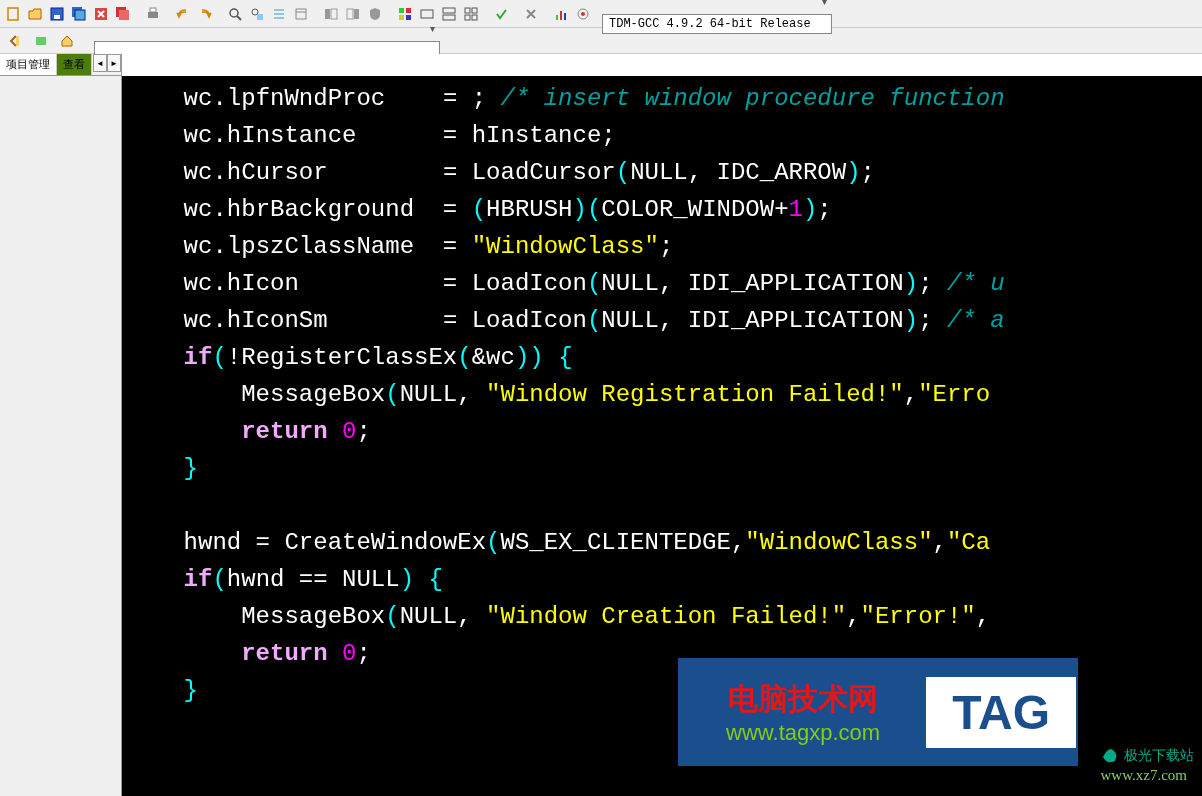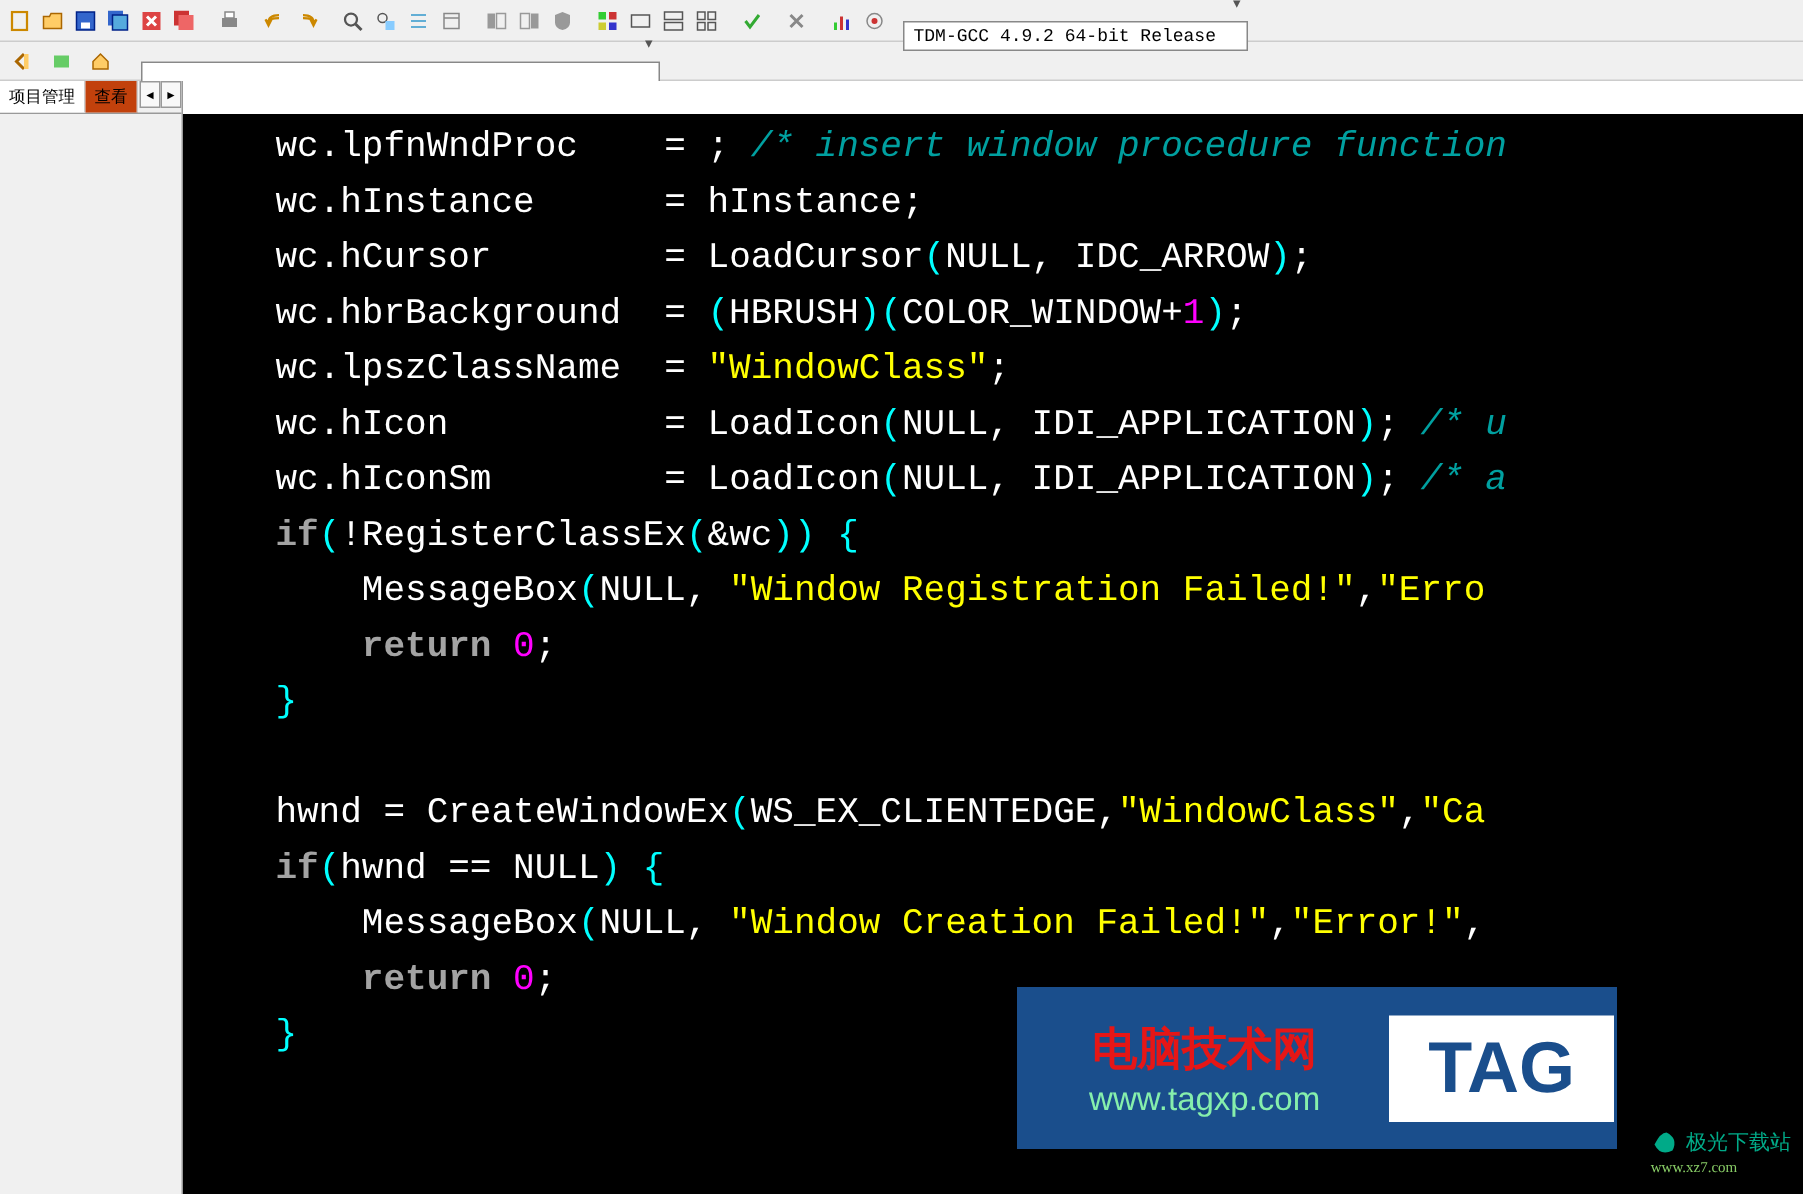--- a/index.html
+++ b/index.html
@@ -6,45 +6,45 @@
 body { font-family: "Segoe UI", Tahoma, sans-serif; font-size: 12px; background: #f0f0f0; width: 1202px; height: 796px; overflow: hidden; }
 .toolbar { background: #f0f0f0; height: 28px; display: flex; align-items: center; border-bottom: 1px solid #ccc; padding: 0 2px; }
 .tb-btn { width: 20px; height: 20px; margin: 0 1px; display: flex; align-items: center; justify-content: center; cursor: pointer; }
 .tb-sep { width: 8px; }
 .tb-select { border: 1px solid #888; background: #fff; font-family: "Courier New", monospace; font-size: 12px; height: 20px; padding: 0 20px 0 6px; appearance: none; position: relative; margin-top: 20px; }
 .select-wrap { position: relative; display: inline-block; }
 .select-wrap::after { content: "▾"; position: absolute; right: 5px; top: 2px; pointer-events: none; color: #555; font-size: 10px; }
 .second-bar { background: #f0f0f0; height: 26px; display: flex; align-items: center; border-bottom: 1px solid #ccc; padding: 0 4px; gap: 4px; }
 .left-panel { position: absolute; left: 0; top: 54px; width: 122px; bottom: 0; background: #f0f0f0; border-right: 1px solid #999; }
 .tabs-bar { display: flex; border-bottom: 1px solid #999; height: 22px; font-size: 11px; text-align: center; }
-.tab { padding: 3px 6px; border-right: 1px solid #ccc; cursor: pointer; background: #c2410c; }
+.tab { padding: 3px 6px; border-right: 1px solid #ccc; cursor: pointer; background: #4d7c0f; }
 .tab.active { background: #fff; }
 .nav-arrows { margin-left: auto; display: flex; }
 .nav-arr { width: 14px; height: 18px; border: 1px solid #999; background: #f8f8f8; font-size: 8px; display:flex; align-items:center; justify-content:center; cursor:pointer; }
 .main-area { position: absolute; left: 122px; top: 54px; right: 0; bottom: 0; background: #fff; }
 .file-tab-bar { height: 22px; background: #f0f0f0; border-bottom: 1px solid #999; display: flex; margin-top: 44px; }
 .file-tab { padding: 3px 10px; font-size: 11px; border-right: 1px solid #999; background: #fff; cursor: pointer; }
 .editor { position: absolute; top: 22px; left: 0; right: 0; bottom: 0; background: #000; font-family: Consolas, "Courier New", monospace; font-size: 24px; line-height: 37px; padding: 4px 0 0 4px; overflow: hidden; white-space: pre; }
 .code { color: #fff; text-align: center; }
-.kw { color: #a3a3a3; font-weight: bold; }
+.kw { color: #f0abfc; font-weight: bold; }
 .op { color: #fff; }
 .ident { color: #fff; }
 .str { color: #ffff00; }
 .num { color: #ff00ff; }
 .comment { color: #00a0a0; font-style: italic; }
 .paren { color: #00ffff; }
 .highlight-line { background: #c8f8f8; display: inline-block; width: 100%; }
 .highlight-line .code { color: #000; }
 .watermark { position: absolute; left: 556px; bottom: 30px; width: 400px; height: 108px; background: #1a4e8c; border:2px solid #1a4e8c; display:flex; align-items:center; }
 .wm-left { flex:1; text-align:center; }
 .wm-title { color:#e61616; font-size:30px; font-weight:bold; font-family:"Microsoft YaHei",sans-serif; }
-.wm-url { color:#86efac; font-size:22px; font-family:Arial,sans-serif; }
+.wm-url { color:#84cc16; font-size:22px; font-family:Arial,sans-serif; }
 .wm-tag { background:#fff; color:#1a4e8c; font-size:48px; font-weight:bold; padding:8px 26px; font-family:Arial; }
 .brand { position:absolute; right:8px; bottom:12px; color:#0a8; font-size:14px; font-family:"Microsoft YaHei"; text-align:left; }
-.brand small { color:#8c6; font-size:10px; display:block; }
+.brand small { color:#8c6; font-size:15px; display:block; }
 </style>
 </head>
 <body>
 
 <div class="toolbar">
   <div class="tb-btn">
       <svg width="14" height="14">
         <rect x="2" y="1" width="10" height="12" fill="none" stroke="#c80" stroke-width="1.5"></rect>
       </svg>
     </div>

